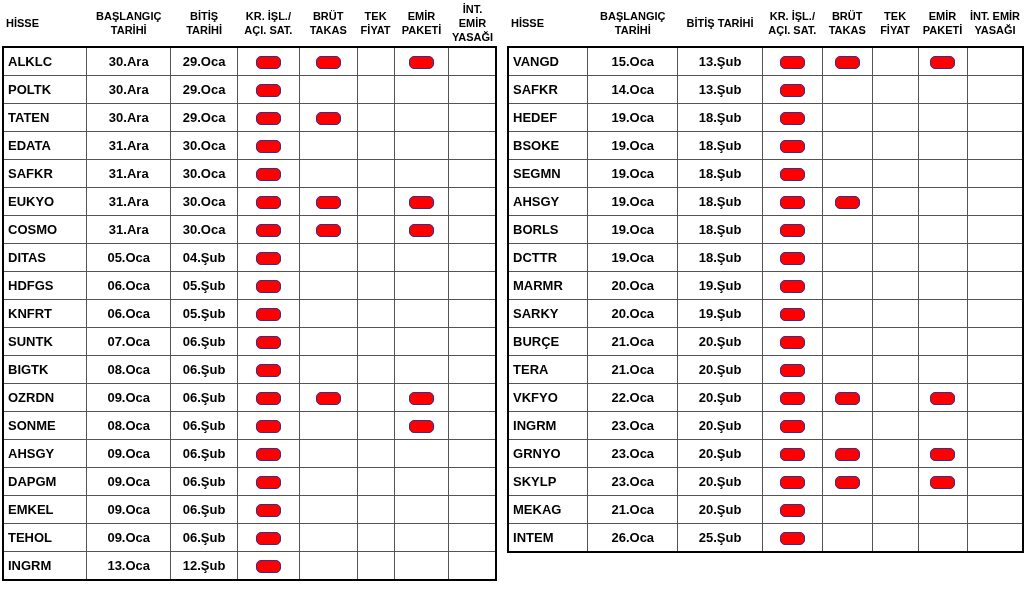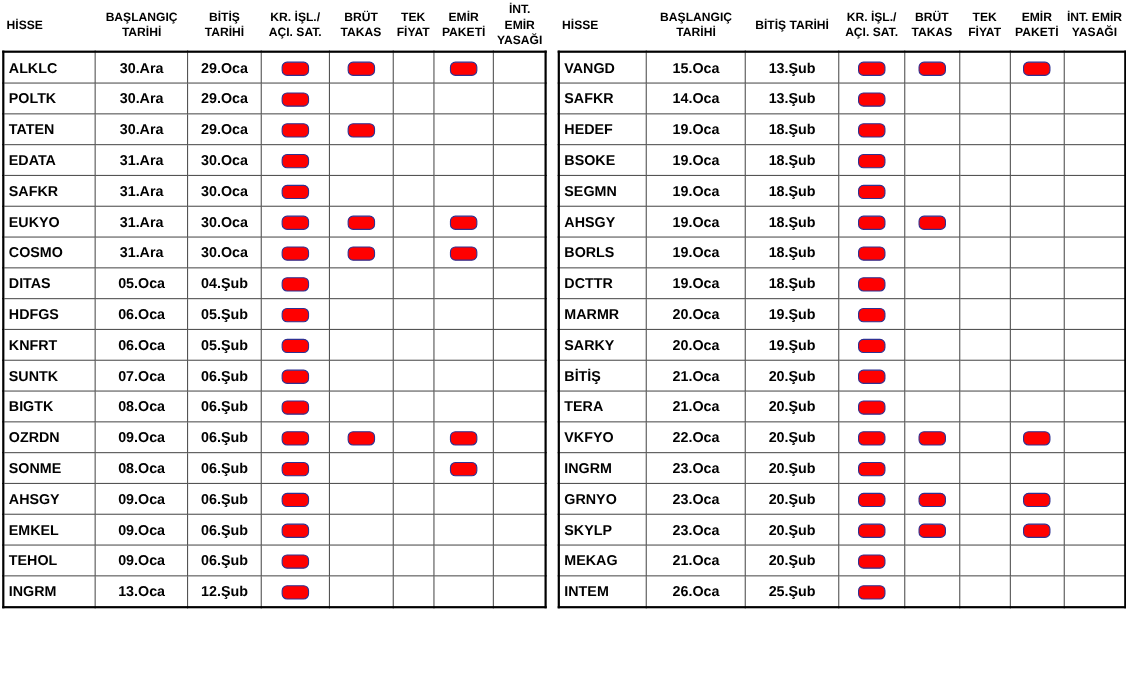--- a/index.html
+++ b/index.html
@@ -253,20 +253,30 @@
           <td class="hisse">AHSGY</td>
           <td>09.Oca</td>
           <td>06.Şub</td>
           <td><span class="marker" style="background: rgb(255, 0, 0); border: 1.5px solid rgb(46, 49, 146);"></span></td>
           <td></td>
           <td></td>
           <td></td>
           <td></td>
         </tr>
         <tr>
+          <td class="hisse">DAPGM</td>
+          <td>09.Oca</td>
+          <td>06.Şub</td>
+          <td><span class="marker" style="background: rgb(255, 0, 0); border: 1.5px solid rgb(46, 49, 146);"></span></td>
+          <td></td>
+          <td></td>
+          <td></td>
+          <td></td>
+        </tr>
+        <tr>
           <td class="hisse">EMKEL</td>
           <td>09.Oca</td>
           <td>06.Şub</td>
           <td><span class="marker" style="background: rgb(255, 0, 0); border: 1.5px solid rgb(46, 49, 146);"></span></td>
           <td></td>
           <td></td>
           <td></td>
           <td></td>
         </tr>
         <tr>
@@ -409,21 +419,21 @@
           <td class="hisse">SARKY</td>
           <td>20.Oca</td>
           <td>19.Şub</td>
           <td><span class="marker" style="background: rgb(255, 0, 0); border: 1.5px solid rgb(46, 49, 146);"></span></td>
           <td></td>
           <td></td>
           <td></td>
           <td></td>
         </tr>
         <tr>
-          <td class="hisse">BİTİŞ</td>
+          <td class="hisse">BURÇE</td>
           <td>21.Oca</td>
           <td>20.Şub</td>
           <td><span class="marker" style="background: rgb(255, 0, 0); border: 1.5px solid rgb(46, 49, 146);"></span></td>
           <td></td>
           <td></td>
           <td></td>
           <td></td>
         </tr>
         <tr>
           <td class="hisse">TERA</td>

